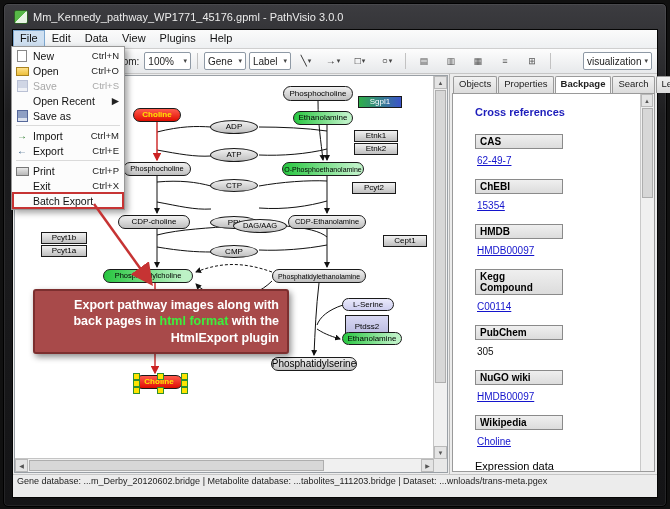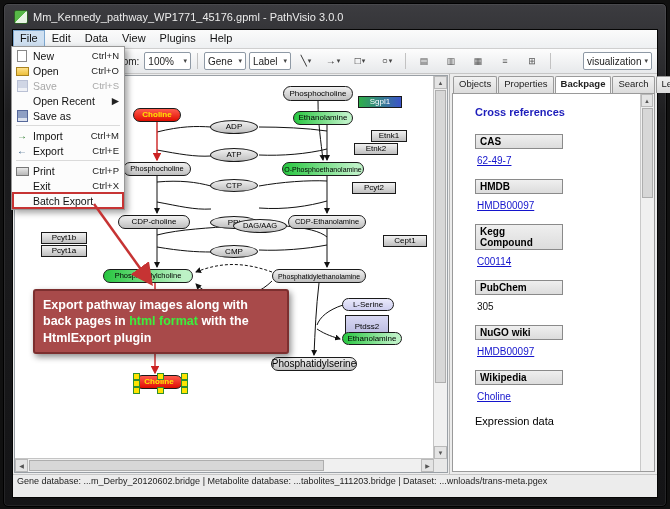--- a/index.html
+++ b/index.html
@@ -144,21 +144,21 @@
   .mi-open::after{content:"";position:absolute;left:0;top:2px;width:11px;height:7px;background:linear-gradient(#ffe18a,#edc03c);border:1px solid #a9821d;}
   .mi-save::after,.mi-saveas::after{content:"";position:absolute;left:1px;top:0;width:9px;height:10px;background:#8fa0c4;border:1px solid #56689a;box-shadow:inset 0 -3px 0 #dce2ee;}
   .mi-import::before{content:"\2192";color:#2a7a2a;font-weight:bold;font-size:10px;position:absolute;left:1px;top:0;}
   .mi-export::before{content:"\2192";color:#28527a;font-weight:bold;font-size:10px;position:absolute;left:1px;top:0;transform:scaleX(-1);}
   .mi-print::after{content:"";position:absolute;left:0;top:2px;width:11px;height:7px;background:linear-gradient(#e8e8e8,#b8b8b8);border:1px solid #777;}
   
   .anno-arrow{position:absolute;left:0;top:0;z-index:70;pointer-events:none;}
   .callout{
     position:absolute;left:33px;top:289px;width:236px;z-index:65;
     background:#a84a4a;border:2px solid #7c2f2f;border-radius:3px;
-    color:#fff;font-weight:bold;font-size:12.5px;line-height:1.3;text-align:left;
+    color:#fff;font-weight:bold;font-size:12.5px;line-height:1.3;text-align:right;
     padding:6px 8px;box-shadow:2px 3px 6px rgba(0,0,0,0.45);
   }
   .callout .hl{color:#3dee3d;}
 </style>
 </head>
 <body>
 
 <div class="window">
   <div class="titlebar">
     <span class="app-icon"></span>
@@ -281,21 +281,21 @@
             <g stroke="#cc2222" stroke-width="1.4" fill="none">
               <path d="M142,46 L142,84" marker-end="url(#ahr)"></path>
               <path d="M140,207 L140,297" marker-end="url(#ahr)"></path>
             </g>
           </svg>
         <div class="pnode shape-rounded fill-grey" style="left: 268px; top: 10px; width: 70px; height: 15px;">Phosphocholine</div>
             <div class="pnode shape-rect fill-greenblue" style="left: 343px; top: 20px; width: 44px; height: 12px;">Sgpl1</div>
             <div class="pnode shape-rounded fill-red" style="left: 118px; top: 32px; width: 48px; height: 14px;">Choline</div>
             <div class="pnode shape-rounded fill-green" style="left: 278px; top: 35px; width: 60px; height: 14px;">Ethanolamine</div>
             <div class="pnode shape-ellipse fill-grey" style="left: 195px; top: 44px; width: 48px; height: 14px;">ADP</div>
-            <div class="pnode shape-rect fill-grey" style="left: 356px; top: 54px; width: 36px; height: 12px;">Etnk1</div>
+            <div class="pnode shape-rect fill-grey" style="left: 339px; top: 54px; width: 44px; height: 12px;">Etnk1</div>
             <div class="pnode shape-rect fill-grey" style="left: 339px; top: 67px; width: 44px; height: 12px;">Etnk2</div>
             <div class="pnode shape-ellipse fill-grey" style="left: 195px; top: 72px; width: 48px; height: 14px;">ATP</div>
             <div class="pnode shape-rounded fill-grey" style="left: 108px; top: 86px; width: 68px; height: 14px; font-size: 7.5px;">Phosphocholine</div>
             <div class="pnode shape-rounded fill-green" style="left: 267px; top: 86px; width: 82px; height: 14px; font-size: 7px;">O-Phosphoethanolamine</div>
             <div class="pnode shape-ellipse fill-grey" style="left: 195px; top: 103px; width: 48px; height: 13px;">CTP</div>
             <div class="pnode shape-rect fill-grey" style="left: 337px; top: 106px; width: 44px; height: 12px;">Pcyt2</div>
             <div class="pnode shape-ellipse fill-grey" style="left: 195px; top: 140px; width: 48px; height: 13px;">PPi</div>
             <div class="pnode shape-rounded fill-grey" style="left: 103px; top: 139px; width: 72px; height: 14px;">CDP-choline</div>
             <div class="pnode shape-ellipse fill-grey" style="left: 218px; top: 143px; width: 54px; height: 14px; font-size: 7.5px;">DAG/AAG</div>
             <div class="pnode shape-rounded fill-grey" style="left: 273px; top: 139px; width: 78px; height: 14px; font-size: 7.5px;">CDP-Ethanolamine</div>
@@ -339,20 +339,24 @@
             <div class="tab">Legend</div>
           </div>
         <div class="panel-body">
           <div class="xref-heading">Cross references</div>
           <div>
               <div class="xref">
                 <div class="xref-header">CAS</div>
                 <div class="xref-value link">62-49-7</div>
               </div>
               <div class="xref">
+                <div class="xref-header">ChEBI</div>
+                <div class="xref-value link">15354</div>
+              </div>
+              <div class="xref">
                 <div class="xref-header">HMDB</div>
                 <div class="xref-value link">HMDB00097</div>
               </div>
               <div class="xref">
                 <div class="xref-header">Kegg Compound</div>
                 <div class="xref-value link">C00114</div>
               </div>
               <div class="xref">
                 <div class="xref-header">PubChem</div>
                 <div class="xref-value">305</div>

